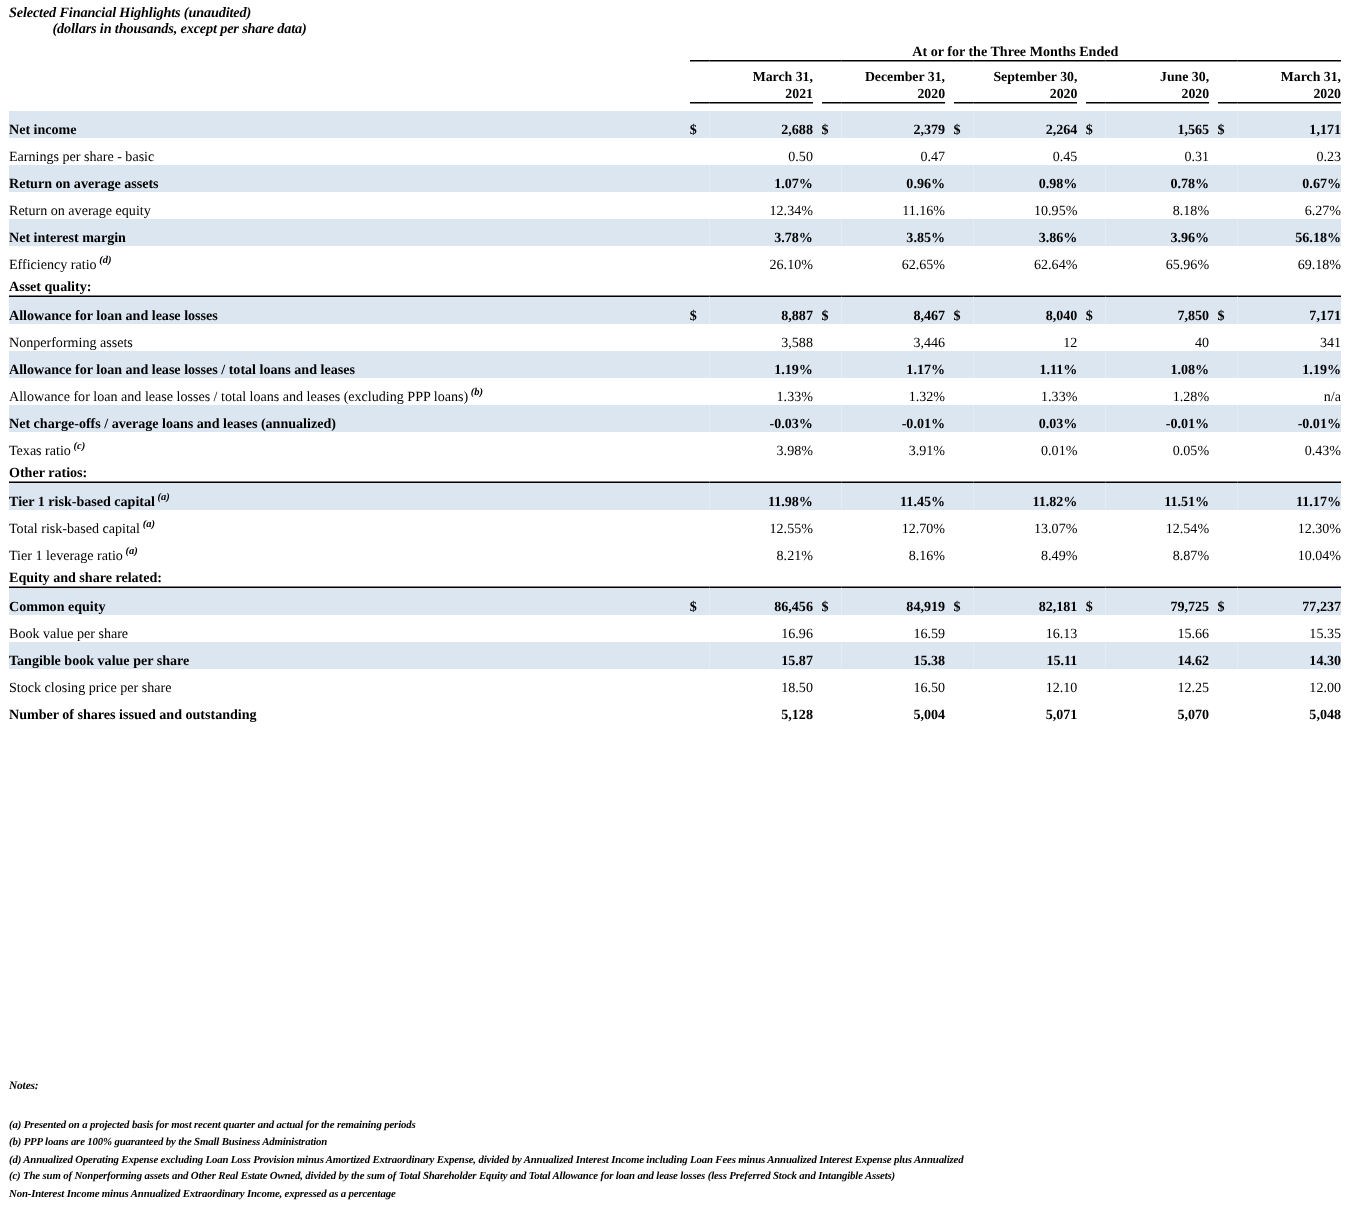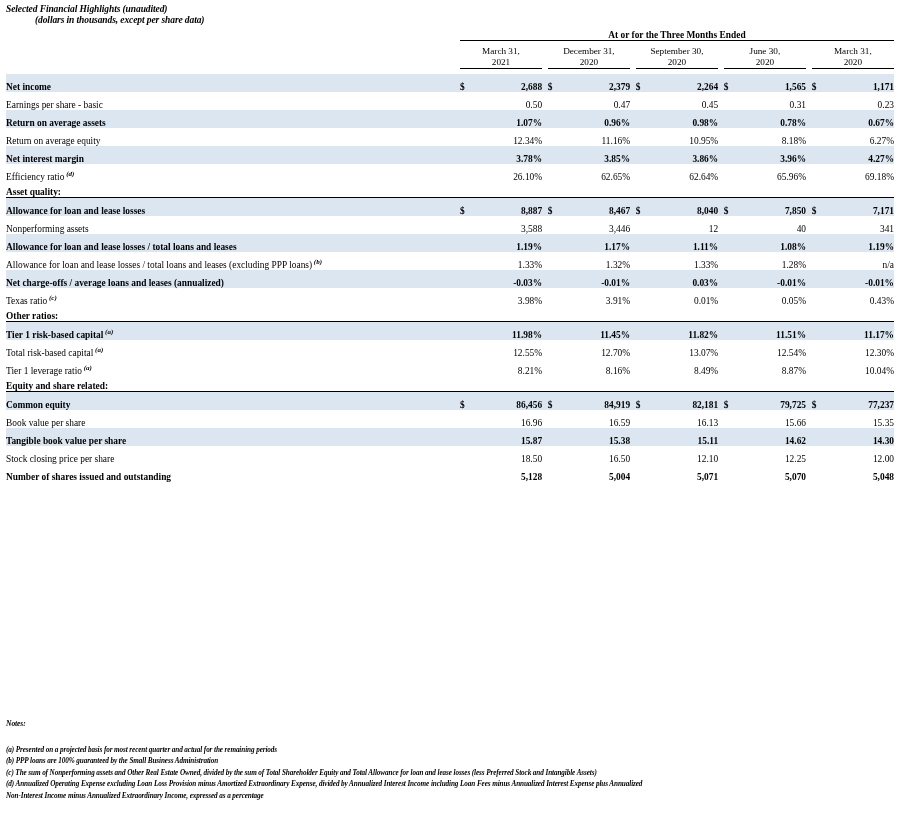--- a/index.html
+++ b/index.html
@@ -60,22 +60,22 @@
   col.c-gap   { width: 6px; }
 
   .hdr-span {
     text-align: center;
     font-weight: bold;
     font-size: 9.4px;
     border-bottom: 1.1px solid #000;
     padding-bottom: 1px;
   }
   .hdr-col {
-    text-align: center;
-    font-weight: normal;
+    text-align: right;
+    font-weight: bold;
     font-size: 9.2px;
     line-height: 11px;
     padding-bottom: 1px;
   }
   .hdr-underline {
     border-bottom: 1.1px solid #000;
   }
   .spacer-row td { height: 5px; }
   .section-title td {
     font-weight: bold;
@@ -272,21 +272,21 @@
           <td class="cur"></td>
           <td class="val bold">3.85%</td>
           <td></td>
           <td class="cur"></td>
           <td class="val bold">3.86%</td>
           <td></td>
           <td class="cur"></td>
           <td class="val bold">3.96%</td>
           <td></td>
           <td class="cur"></td>
-          <td class="val bold">4.27%</td>
+          <td class="val bold">56.18%</td>
         </tr>
         <tr class="row">
           <td class="label">Efficiency ratio<sup class="note"> (d)</sup></td>
           <td class="cur"></td>
           <td class="val">26.10%</td>
           <td></td>
           <td class="cur"></td>
           <td class="val">62.65%</td>
           <td></td>
           <td class="cur"></td>
@@ -555,19 +555,19 @@
           <td class="val bold">5,048</td>
         </tr>
       </tbody>
   </table>
 
   <div class="notes">
     <div class="notes-head">Notes:</div>
     <div id="notes-list">
         <div class="note-item">(a) Presented on a projected basis for most recent quarter and actual for the remaining periods</div>
         <div class="note-item">(b) PPP loans are 100% guaranteed by the Small Business Administration</div>
+        <div class="note-item">(d) Annualized Operating Expense excluding Loan Loss Provision minus Amortized Extraordinary Expense, divided by Annualized Interest Income including Loan Fees minus Annualized Interest Expense plus Annualized</div>
         <div class="note-item">(c) The sum of Nonperforming assets and Other Real Estate Owned, divided by the sum of Total Shareholder Equity and Total Allowance for loan and lease losses (less Preferred Stock and Intangible Assets)</div>
-        <div class="note-item">(d) Annualized Operating Expense excluding Loan Loss Provision minus Amortized Extraordinary Expense, divided by Annualized Interest Income including Loan Fees minus Annualized Interest Expense plus Annualized</div>
         <div class="note-item">Non-Interest Income minus Annualized Extraordinary Income, expressed as a percentage</div>
       </div>
   </div>
 
 </div>
 
 </body></html>

